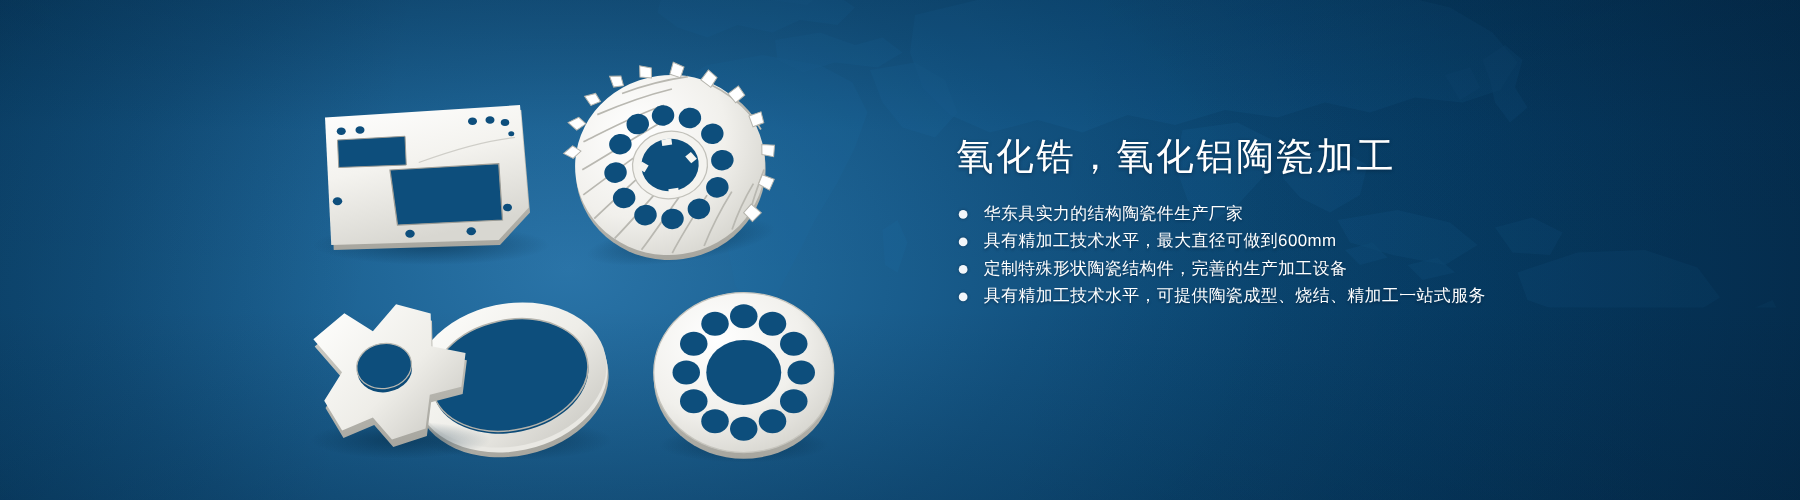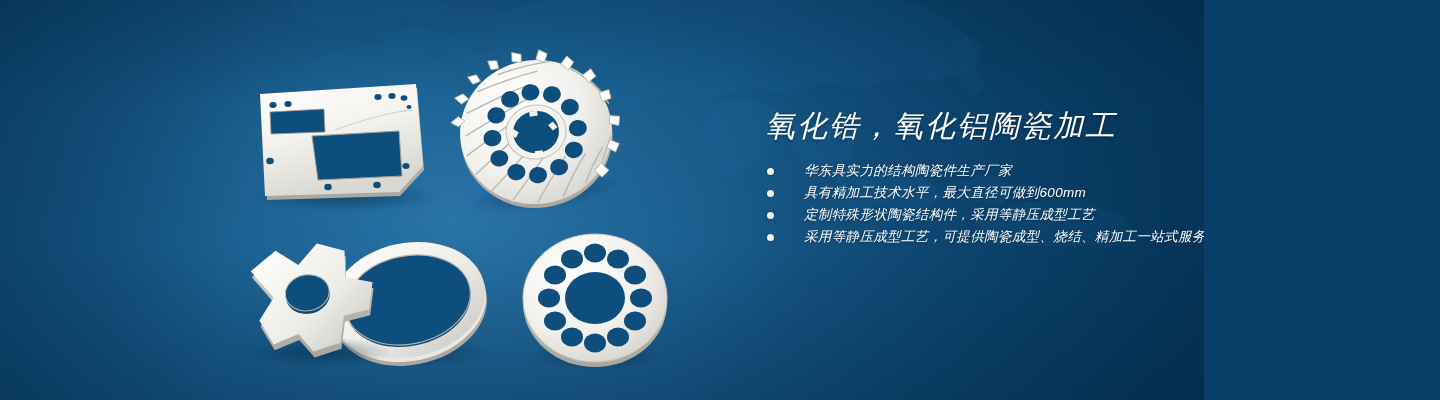--- a/index.html
+++ b/index.html
@@ -1,23 +1,22 @@
 <!DOCTYPE html>
 <html><head>
 <meta charset="utf-8">
 <style>
   html,body{margin:0;padding:0;background:#083f68;}
   body{font-family:"Liberation Sans","DejaVu Sans",sans-serif;}
 
   #banner{
     position:relative;
-    width:1204px;height:400px;
+    width:1440px;height:400px;
     overflow:hidden;
     background:#07426e;
-    font-style:italic;
   }
 
   
   .bg-base{
     position:absolute;inset:0;
     background:
       radial-gradient(ellipse 900px 620px at 455px 215px,
         #2a74a8 0%, #1d6394 22%, #135381 42%, #0b4874 62%, #07426e 82%, #063d67 100%);
   }
   .bg-vignette{
@@ -57,21 +56,20 @@
     letter-spacing:2px;
     font-weight:400;
     white-space:nowrap;
     text-shadow:0 1px 3px rgba(0,18,38,0.45);
   }
   .bullets{margin:14px 0 0 2px;padding:0;list-style:none;}
   .bullets li{
     display:flex;align-items:center;
     margin-bottom:4px;
     height:18px;
-    gap:17px;
   }
   .dot{
     width:7px;height:7px;border-radius:50%;
     background:#f2f6fa;
     flex:0 0 auto;
     margin-right:13px;
     box-shadow:0 0 2px rgba(0,20,40,0.5);
   }
   .btxt{
     color:#ffffff;
@@ -307,22 +305,22 @@
       <li>
         <span class="dot"></span>
         <span class="btxt">华东具实力的结构陶瓷件生产厂家</span>
       </li>
       <li>
         <span class="dot"></span>
         <span class="btxt">具有精加工技术水平，最大直径可做到600mm</span>
       </li>
       <li>
         <span class="dot"></span>
-        <span class="btxt">定制特殊形状陶瓷结构件，采用等静压成型工艺</span>
+        <span class="btxt">定制特殊形状陶瓷结构件，完善的生产加工设备</span>
       </li>
       <li>
         <span class="dot"></span>
-        <span class="btxt">采用等静压成型工艺，可提供陶瓷成型、烧结、精加工一站式服务</span>
+        <span class="btxt">具有精加工技术水平，可提供陶瓷成型、烧结、精加工一站式服务</span>
       </li>
     </ul>
   </div>
 
 </div>
 
 </body></html>

